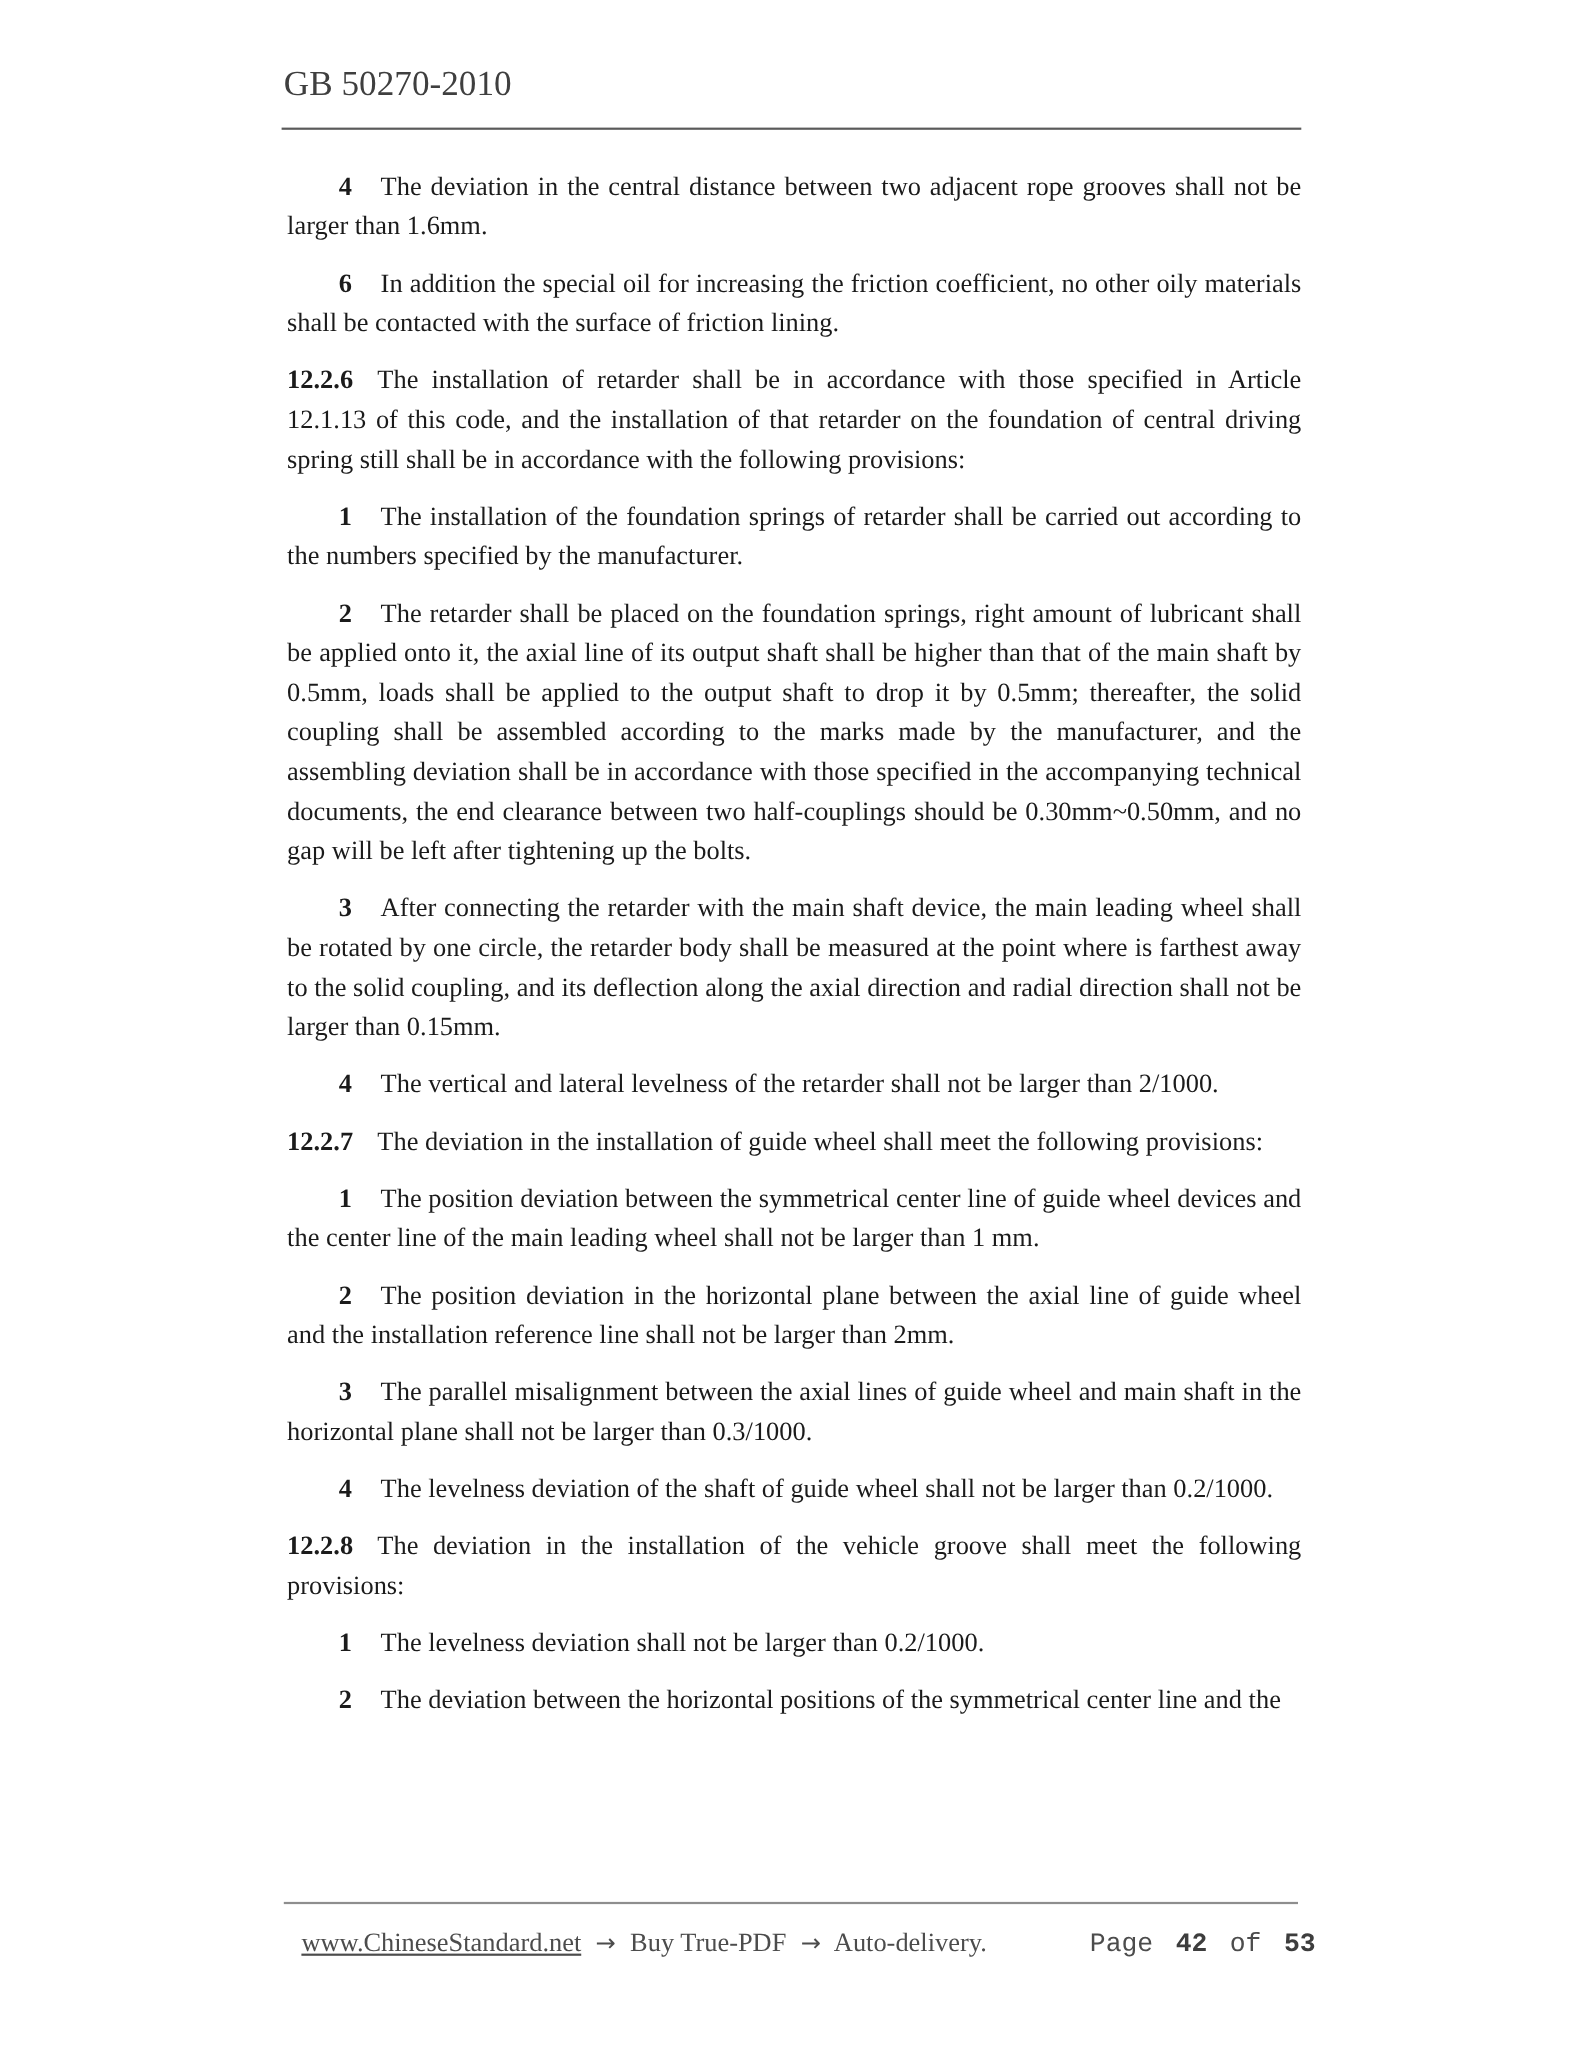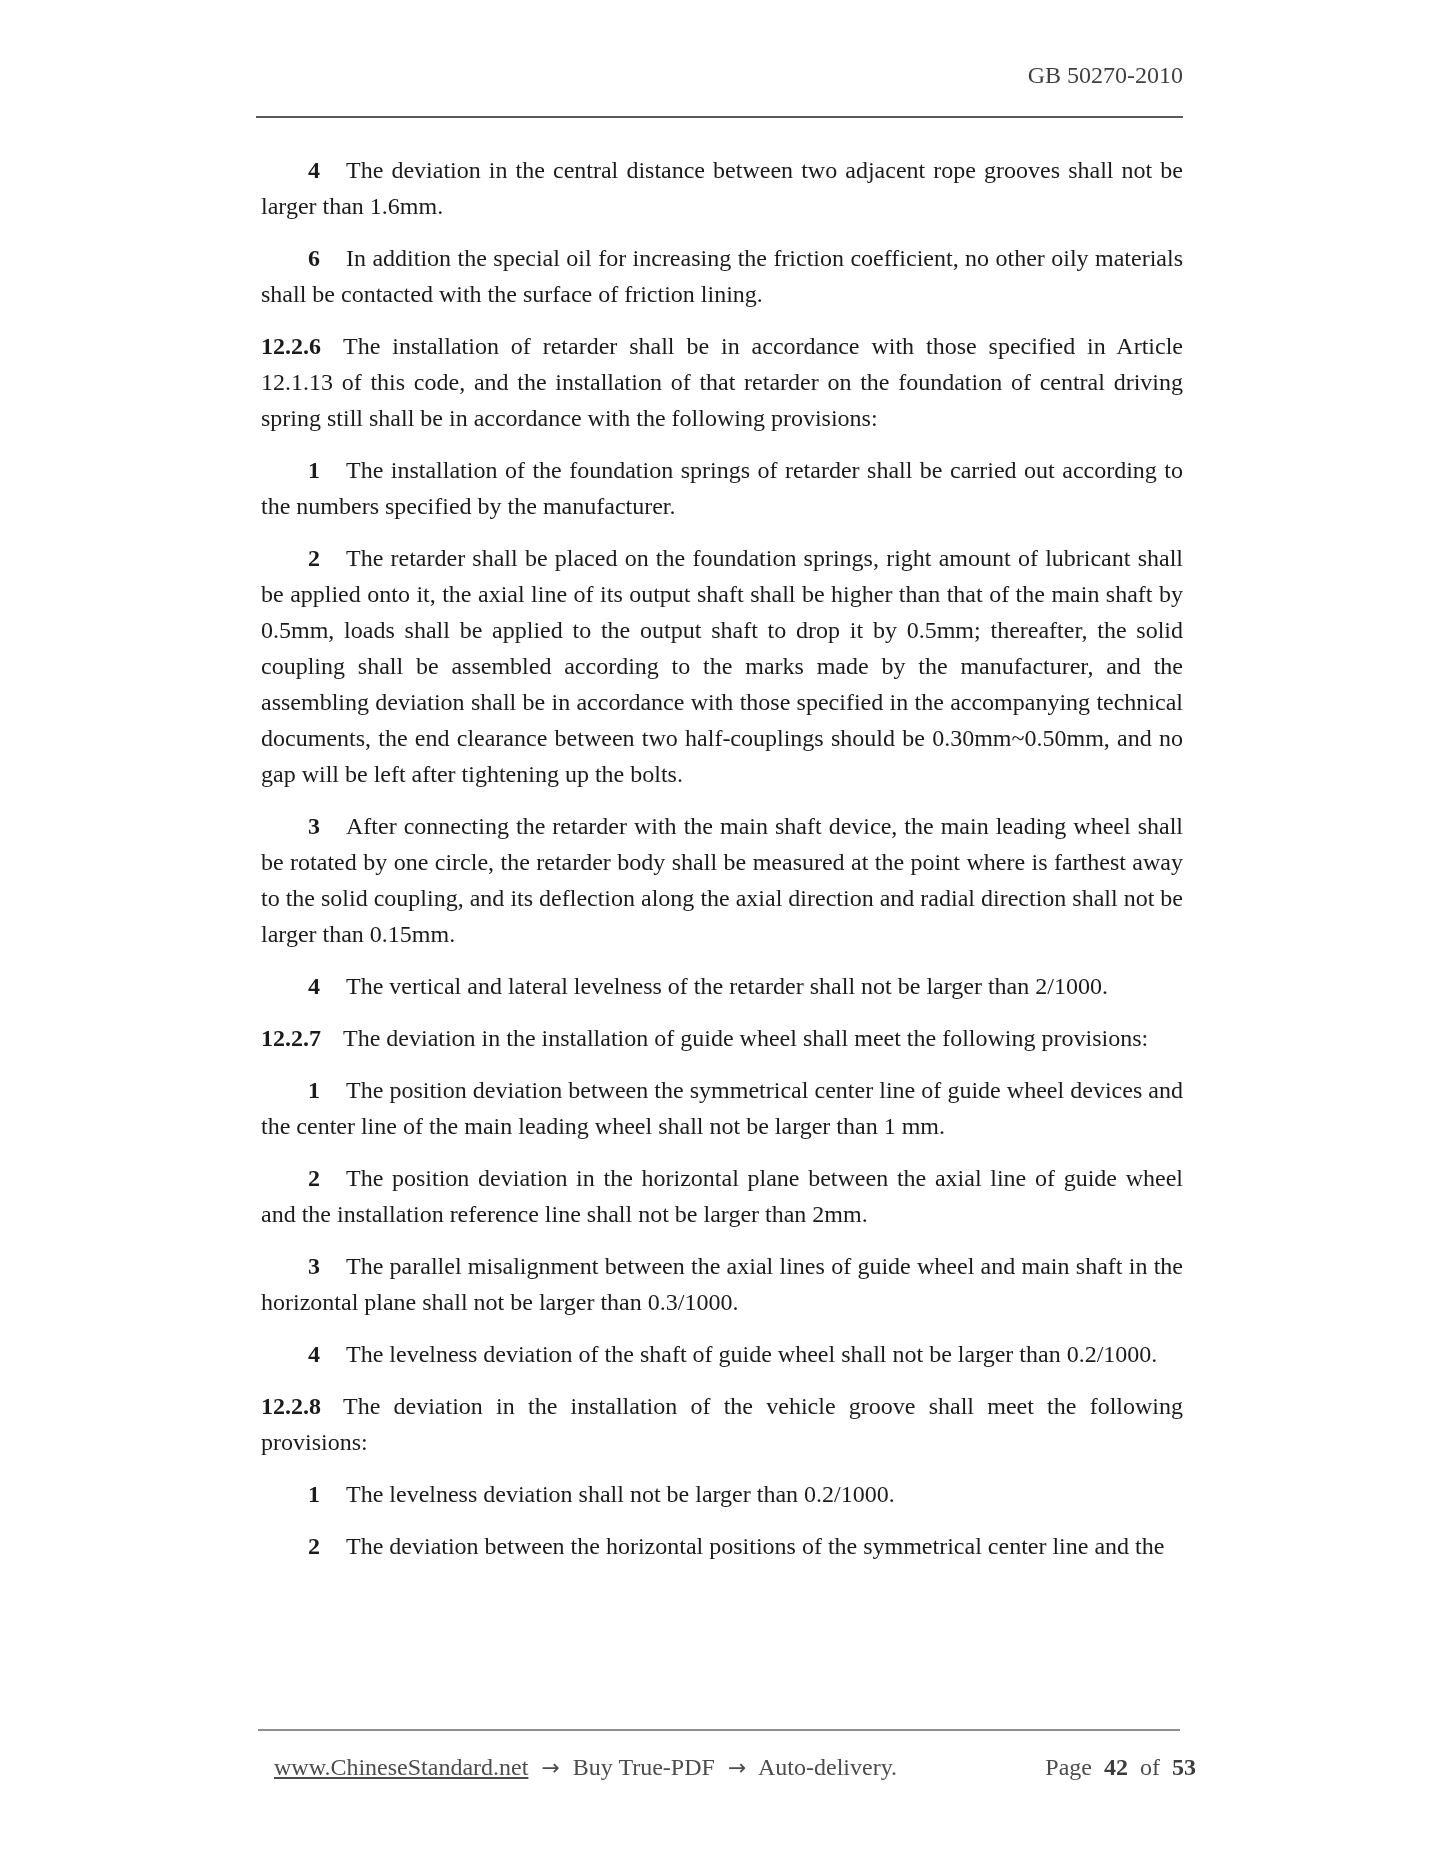--- a/index.html
+++ b/index.html
@@ -13,22 +13,22 @@
     font-family: "Liberation Serif", serif;
     color: #1b1b1b;
     position: relative;
     overflow: hidden;
   }
   .page-title {
     position: absolute;
     top: 60px;
     left: 258px;
     width: 925px;
-    text-align: right;
-    font-size: 24px;
+    text-align: left;
+    font-size: 32px;
     line-height: 30px;
     color: #3f3f3f;
   }
   .header-rule {
     position: absolute;
     top: 116px;
     left: 256px;
     width: 927px;
     height: 2px;
     background: #5a5a5a;
@@ -83,20 +83,21 @@
     text-decoration: underline;
     cursor: pointer;
   }
   .arrow-glyph {
     font-family: "DejaVu Sans", sans-serif;
     font-size: 22px;
   }
   .page-indicator {
     word-spacing: 6px;
     white-space: nowrap;
+    font-family: Liberation Mono, monospace;
   }
   .page-indicator b { color: #3d3d3d; }
 </style>
 </head>
 <body>
 
 <div class="page-title">GB 50270-2010</div>
 <div class="header-rule"></div>
 
 <div class="content">

